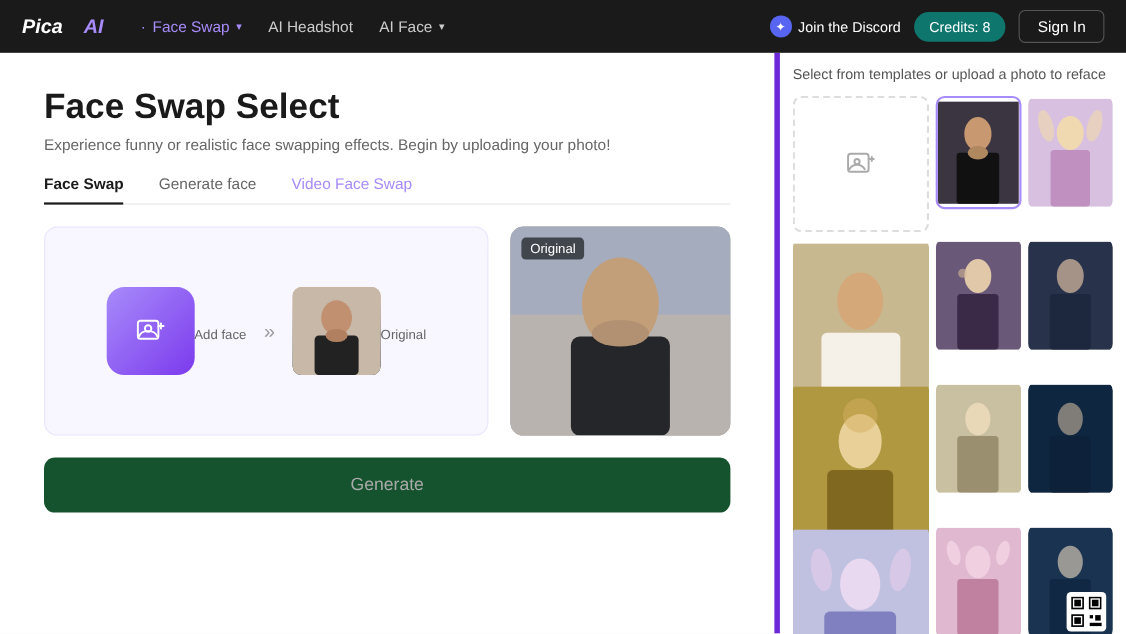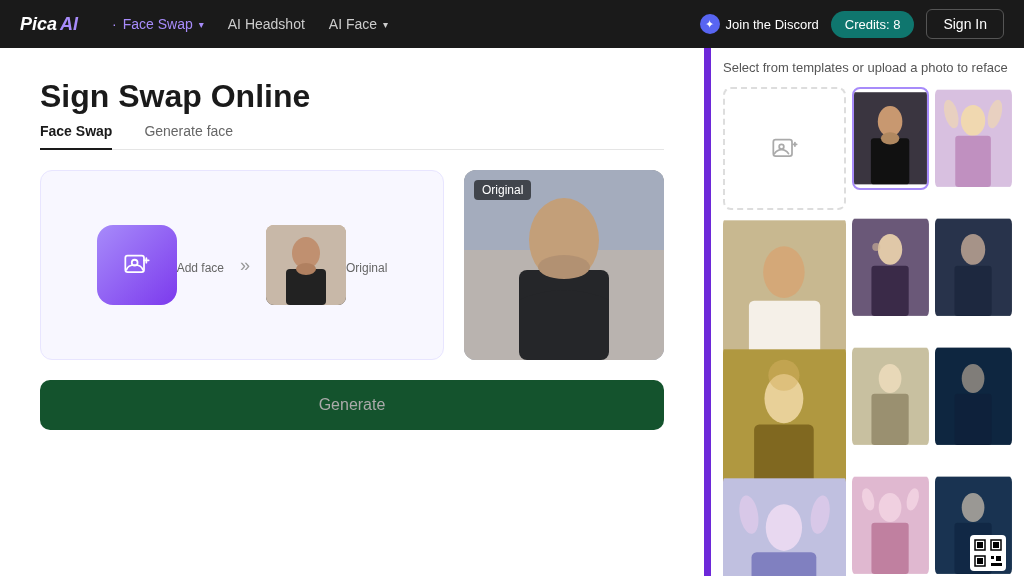--- a/index.html
+++ b/index.html
@@ -12,21 +12,21 @@
       align-items: center;
       height: 48px;
       padding: 0 20px;
       gap: 24px;
       position: relative;
       z-index: 10;
     }
     .logo {
       display: flex;
       align-items: center;
-      gap: 3px;
+      gap: 19px;
       color: white;
       font-size: 18px;
       font-weight: 700;
       font-style: italic;
     }
     .logo-dot { color: #a78bfa; }
     .nav-links { display: flex; align-items: center; gap: 4px; flex: 1; }
     .nav-link {
       color: #ccc;
       font-size: 14px;
@@ -238,21 +238,21 @@
       font-size: 16px;
       font-weight: 500;
       cursor: not-allowed;
       text-align: center;
     }
 
     
     .right-panel {
       width: 320px;
       background: white;
-      border-left: 7px solid #6d28d9;
+      border-left: 5px solid #6d28d9;
       overflow-y: auto;
       padding: 12px;
     }
     .panel-title {
       font-size: 13px;
       color: #555;
       margin-bottom: 12px;
       text-align: left;
     }
     .template-grid {
@@ -312,26 +312,28 @@
       <span>Join the Discord</span>
     </div>
     <button class="credits-btn">Credits: 8</button>
     <button class="signin-btn">Sign In</button>
   </div>
 </nav>
 
 <div class="main-layout">
 
   <div class="left-panel">
-    <h1 class="page-title">Sign Swap Online</h1>
+    <h1 class="page-title">Face Swap Select</h1>
+    <p class="subtitle">Experience funny or realistic face swapping effects. Begin by uploading your photo!</p>
 
     
     <div class="tabs">
       <div class="tab active">Face Swap</div>
       <div class="tab">Generate face</div>
+      <div class="tab purple">Video Face Swap</div>
     </div>
 
     
     <div class="swap-area">
       <div class="face-upload-zone">
         <div class="upload-items">
           <div class="upload-column">
             <div class="add-face-btn">
               <svg width="28" height="28" viewBox="0 0 24 24" fill="none">
                 <rect x="2" y="4" width="16" height="14" rx="2" stroke="white" stroke-width="1.5"></rect>

